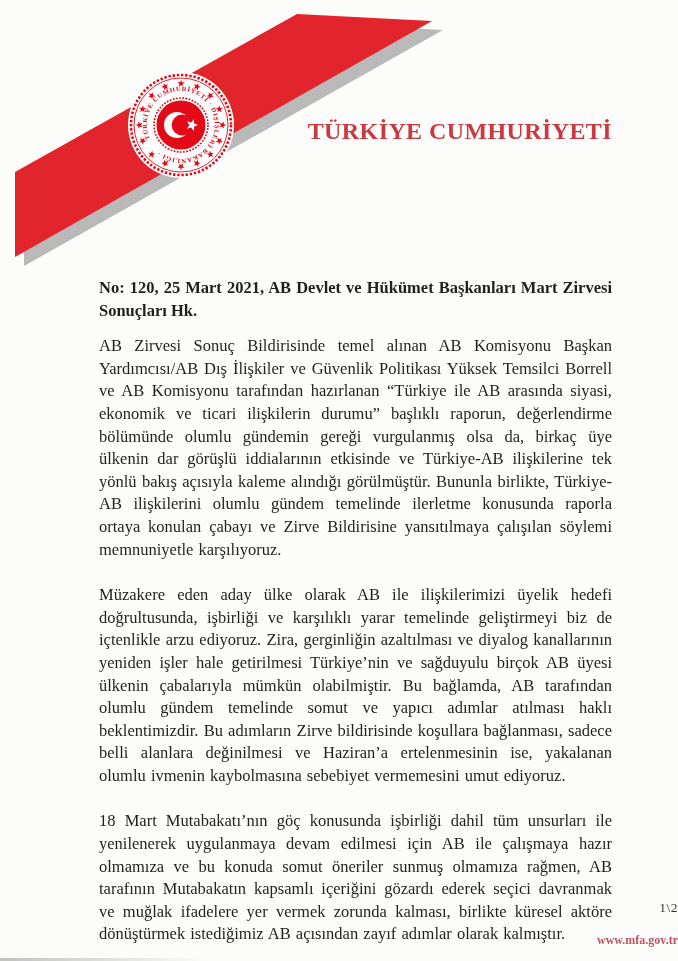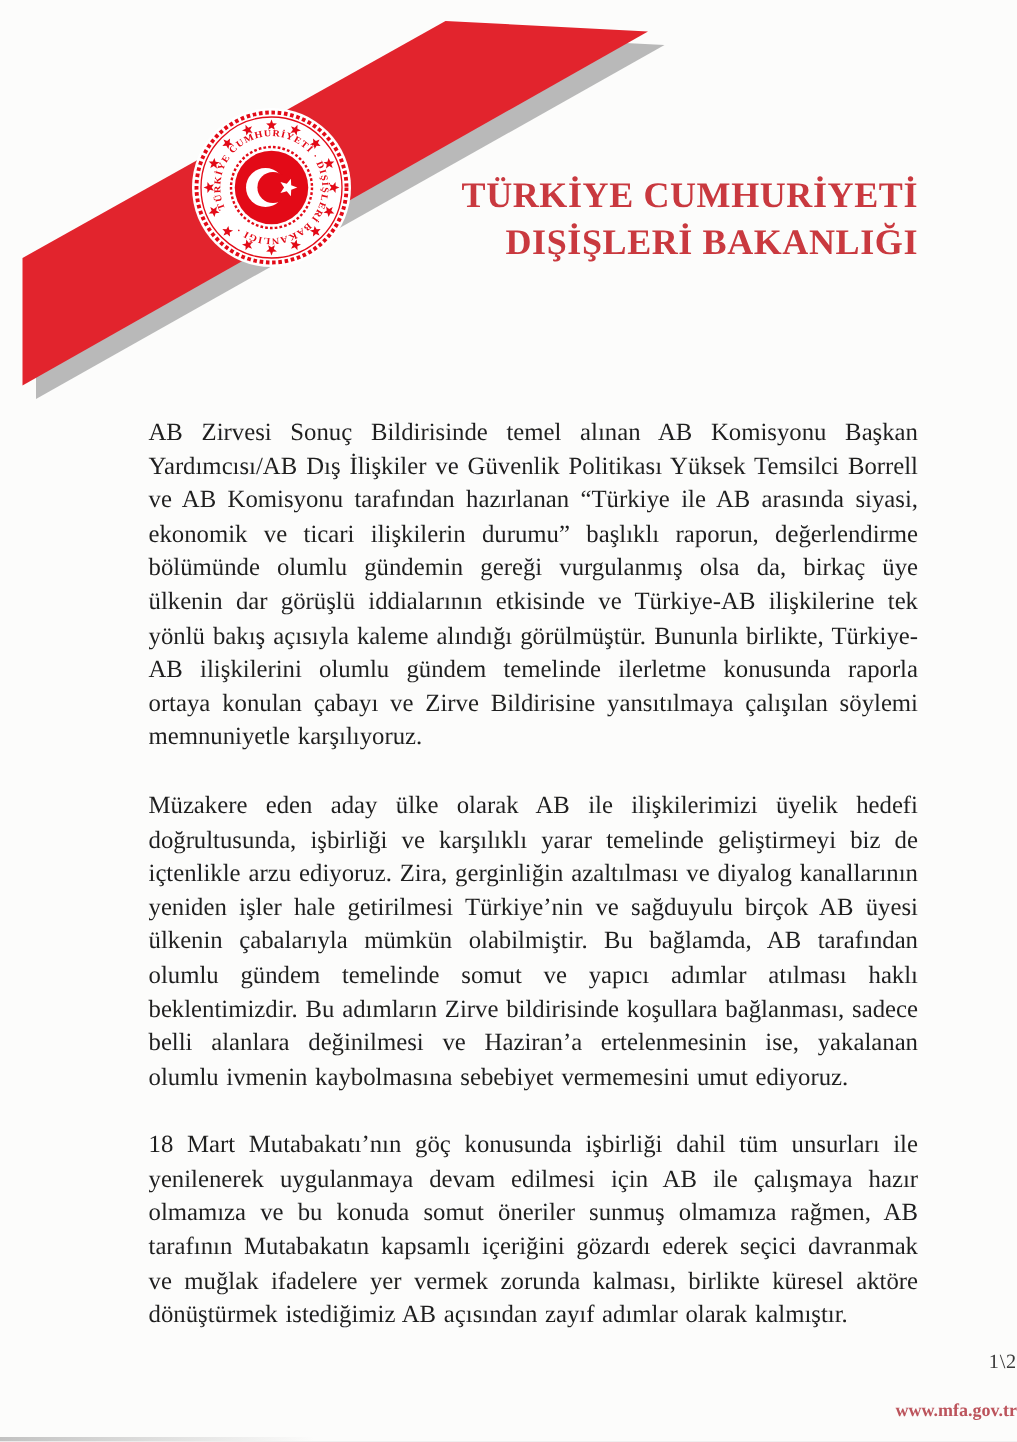--- a/index.html
+++ b/index.html
@@ -91,24 +91,24 @@
       <g>
         <circle cx="-4" cy="0" r="13" fill="#ffffff"></circle>
         <circle cx="1" cy="0" r="10.4" fill="#e30a17"></circle>
         <use href="#star" transform="translate(11,0) rotate(90) scale(1.55)" fill="#ffffff"></use>
       </g>
     </g>
   </svg>
 
   <div class="ministry-title">
     <div>TÜRKİYE CUMHURİYETİ</div>
-    <div>DIŞİŞLERİ BAKANLIĞI</div>
   </div>
 
   <main class="doc-body">
+    <p class="doc-heading">No: 120, 25 Mart 2021, AB Devlet ve Hükümet Başkanları Mart Zirvesi Sonuçları Hk.</p>
     <p class="doc-paragraph">AB Zirvesi Sonuç Bildirisinde temel alınan AB Komisyonu Başkan Yardımcısı/AB Dış İlişkiler ve Güvenlik Politikası Yüksek Temsilci Borrell ve AB Komisyonu tarafından hazırlanan “Türkiye ile AB arasında siyasi, ekonomik ve ticari ilişkilerin durumu” başlıklı raporun, değerlendirme bölümünde olumlu gündemin gereği vurgulanmış olsa da, birkaç üye ülkenin dar görüşlü iddialarının etkisinde ve Türkiye-AB ilişkilerine tek yönlü bakış açısıyla kaleme alındığı görülmüştür. Bununla birlikte, Türkiye-AB ilişkilerini olumlu gündem temelinde ilerletme konusunda raporla ortaya konulan çabayı ve Zirve Bildirisine yansıtılmaya çalışılan söylemi memnuniyetle karşılıyoruz.</p>
     <p class="doc-paragraph">Müzakere eden aday ülke olarak AB ile ilişkilerimizi üyelik hedefi doğrultusunda, işbirliği ve karşılıklı yarar temelinde geliştirmeyi biz de içtenlikle arzu ediyoruz. Zira, gerginliğin azaltılması ve diyalog kanallarının yeniden işler hale getirilmesi Türkiye’nin ve sağduyulu birçok AB üyesi ülkenin çabalarıyla mümkün olabilmiştir. Bu bağlamda, AB tarafından olumlu gündem temelinde somut ve yapıcı adımlar atılması haklı beklentimizdir. Bu adımların Zirve bildirisinde koşullara bağlanması, sadece belli alanlara değinilmesi ve Haziran’a ertelenmesinin ise, yakalanan olumlu ivmenin kaybolmasına sebebiyet vermemesini umut ediyoruz.</p>
     <p class="doc-paragraph">18 Mart Mutabakatı’nın göç konusunda işbirliği dahil tüm unsurları ile yenilenerek uygulanmaya devam edilmesi için AB ile çalışmaya hazır olmamıza ve bu konuda somut öneriler sunmuş olmamıza rağmen, AB tarafının Mutabakatın kapsamlı içeriğini gözardı ederek seçici davranmak ve muğlak ifadelere yer vermek zorunda kalması, birlikte küresel aktöre dönüştürmek istediğimiz AB açısından zayıf adımlar olarak kalmıştır.</p>
   </main>
 
   <div class="page-number">1\2</div>
   <a href="#" class="site-footer">www.mfa.gov.tr</a>
 
   <div class="scan-edge"></div>
 </div>

